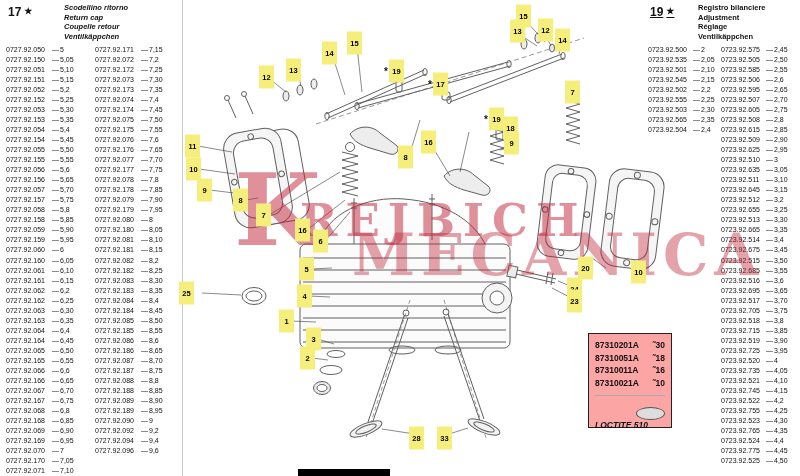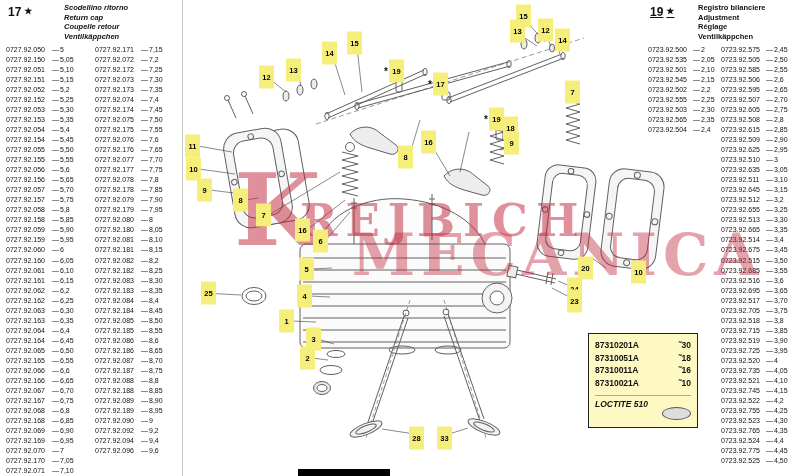--- a/index.html
+++ b/index.html
@@ -27,24 +27,24 @@
   #wm-1{left:300px;top:198px;font-size:45px;line-height:45px;letter-spacing:8px;}
   #wm-2{left:352px;top:232px;font-size:57px;line-height:45px;letter-spacing:6px;opacity:.42;}
   
   #callouts{position:absolute;left:0;top:0;width:800px;height:476px;z-index:5;pointer-events:none;}
   .callout{position:absolute;transform:translate(-50%,-50%);display:flex;align-items:center;}
   .callout .star{font-weight:bold;font-size:10px;line-height:10px;margin-right:1px;}
   .callout .disc{min-width:13px;height:13px;padding:5px 1px;border-radius:0;
       background:var(--highlight,#f5ee7a);font-size:7.5px;line-height:13px;font-weight:bold;
       text-align:center;color:#000;}
   
-  .partsbox{position:absolute;left:588px;top:333px;width:110px;height:95px;border:1.2px solid #222;
-      background:#fef9c3;z-index:4;padding:5px 6px;box-sizing:border-box;}
+  .partsbox{position:absolute;left:588px;top:333px;width:84px;height:95px;border:1.2px solid #222;
+      background:#fca5a5;z-index:4;padding:5px 6px;box-sizing:border-box;}
   .pbrow{display:flex;justify-content:space-between;font-size:8.5px;font-weight:bold;line-height:12.5px;}
-  .pbnote{font-style:italic;font-weight:bold;font-size:8.5px;margin-top:6px;border-top:1px solid #aaa;padding-top:3px;}
+  .pbnote{font-style:italic;font-weight:bold;font-size:8.5px;margin-top:6px;border-top:1px solid #aaa;padding-top:24px;}
   .pboval{position:absolute;right:6px;bottom:7px;width:27px;height:11px;border:1px solid #555;
       border-radius:50%;background:#ddd;}
   .footerbox{position:absolute;left:298px;top:469px;width:92px;height:7px;background:#000;}
   svg.diagram{position:absolute;left:0;top:0;z-index:1;}
 </style>
 </head>
 <body>
 
 <div class="page">
 
@@ -928,21 +928,21 @@
         <span class="disc">10</span>
       </div>
       <div class="callout" style="left: 204px; top: 190px;">
         <span class="star"></span>
         <span class="disc">9</span>
       </div>
       <div class="callout" style="left: 240px; top: 200px;">
         <span class="star"></span>
         <span class="disc">8</span>
       </div>
-      <div class="callout" style="left: 208px; top: 293px;">
+      <div class="callout" style="left: 186px; top: 293px;">
         <span class="star"></span>
         <span class="disc">25</span>
       </div>
       <div class="callout" style="left: 266px; top: 77px;">
         <span class="star"></span>
         <span class="disc">12</span>
       </div>
       <div class="callout" style="left: 293px; top: 70px;">
         <span class="star"></span>
         <span class="disc">13</span>

